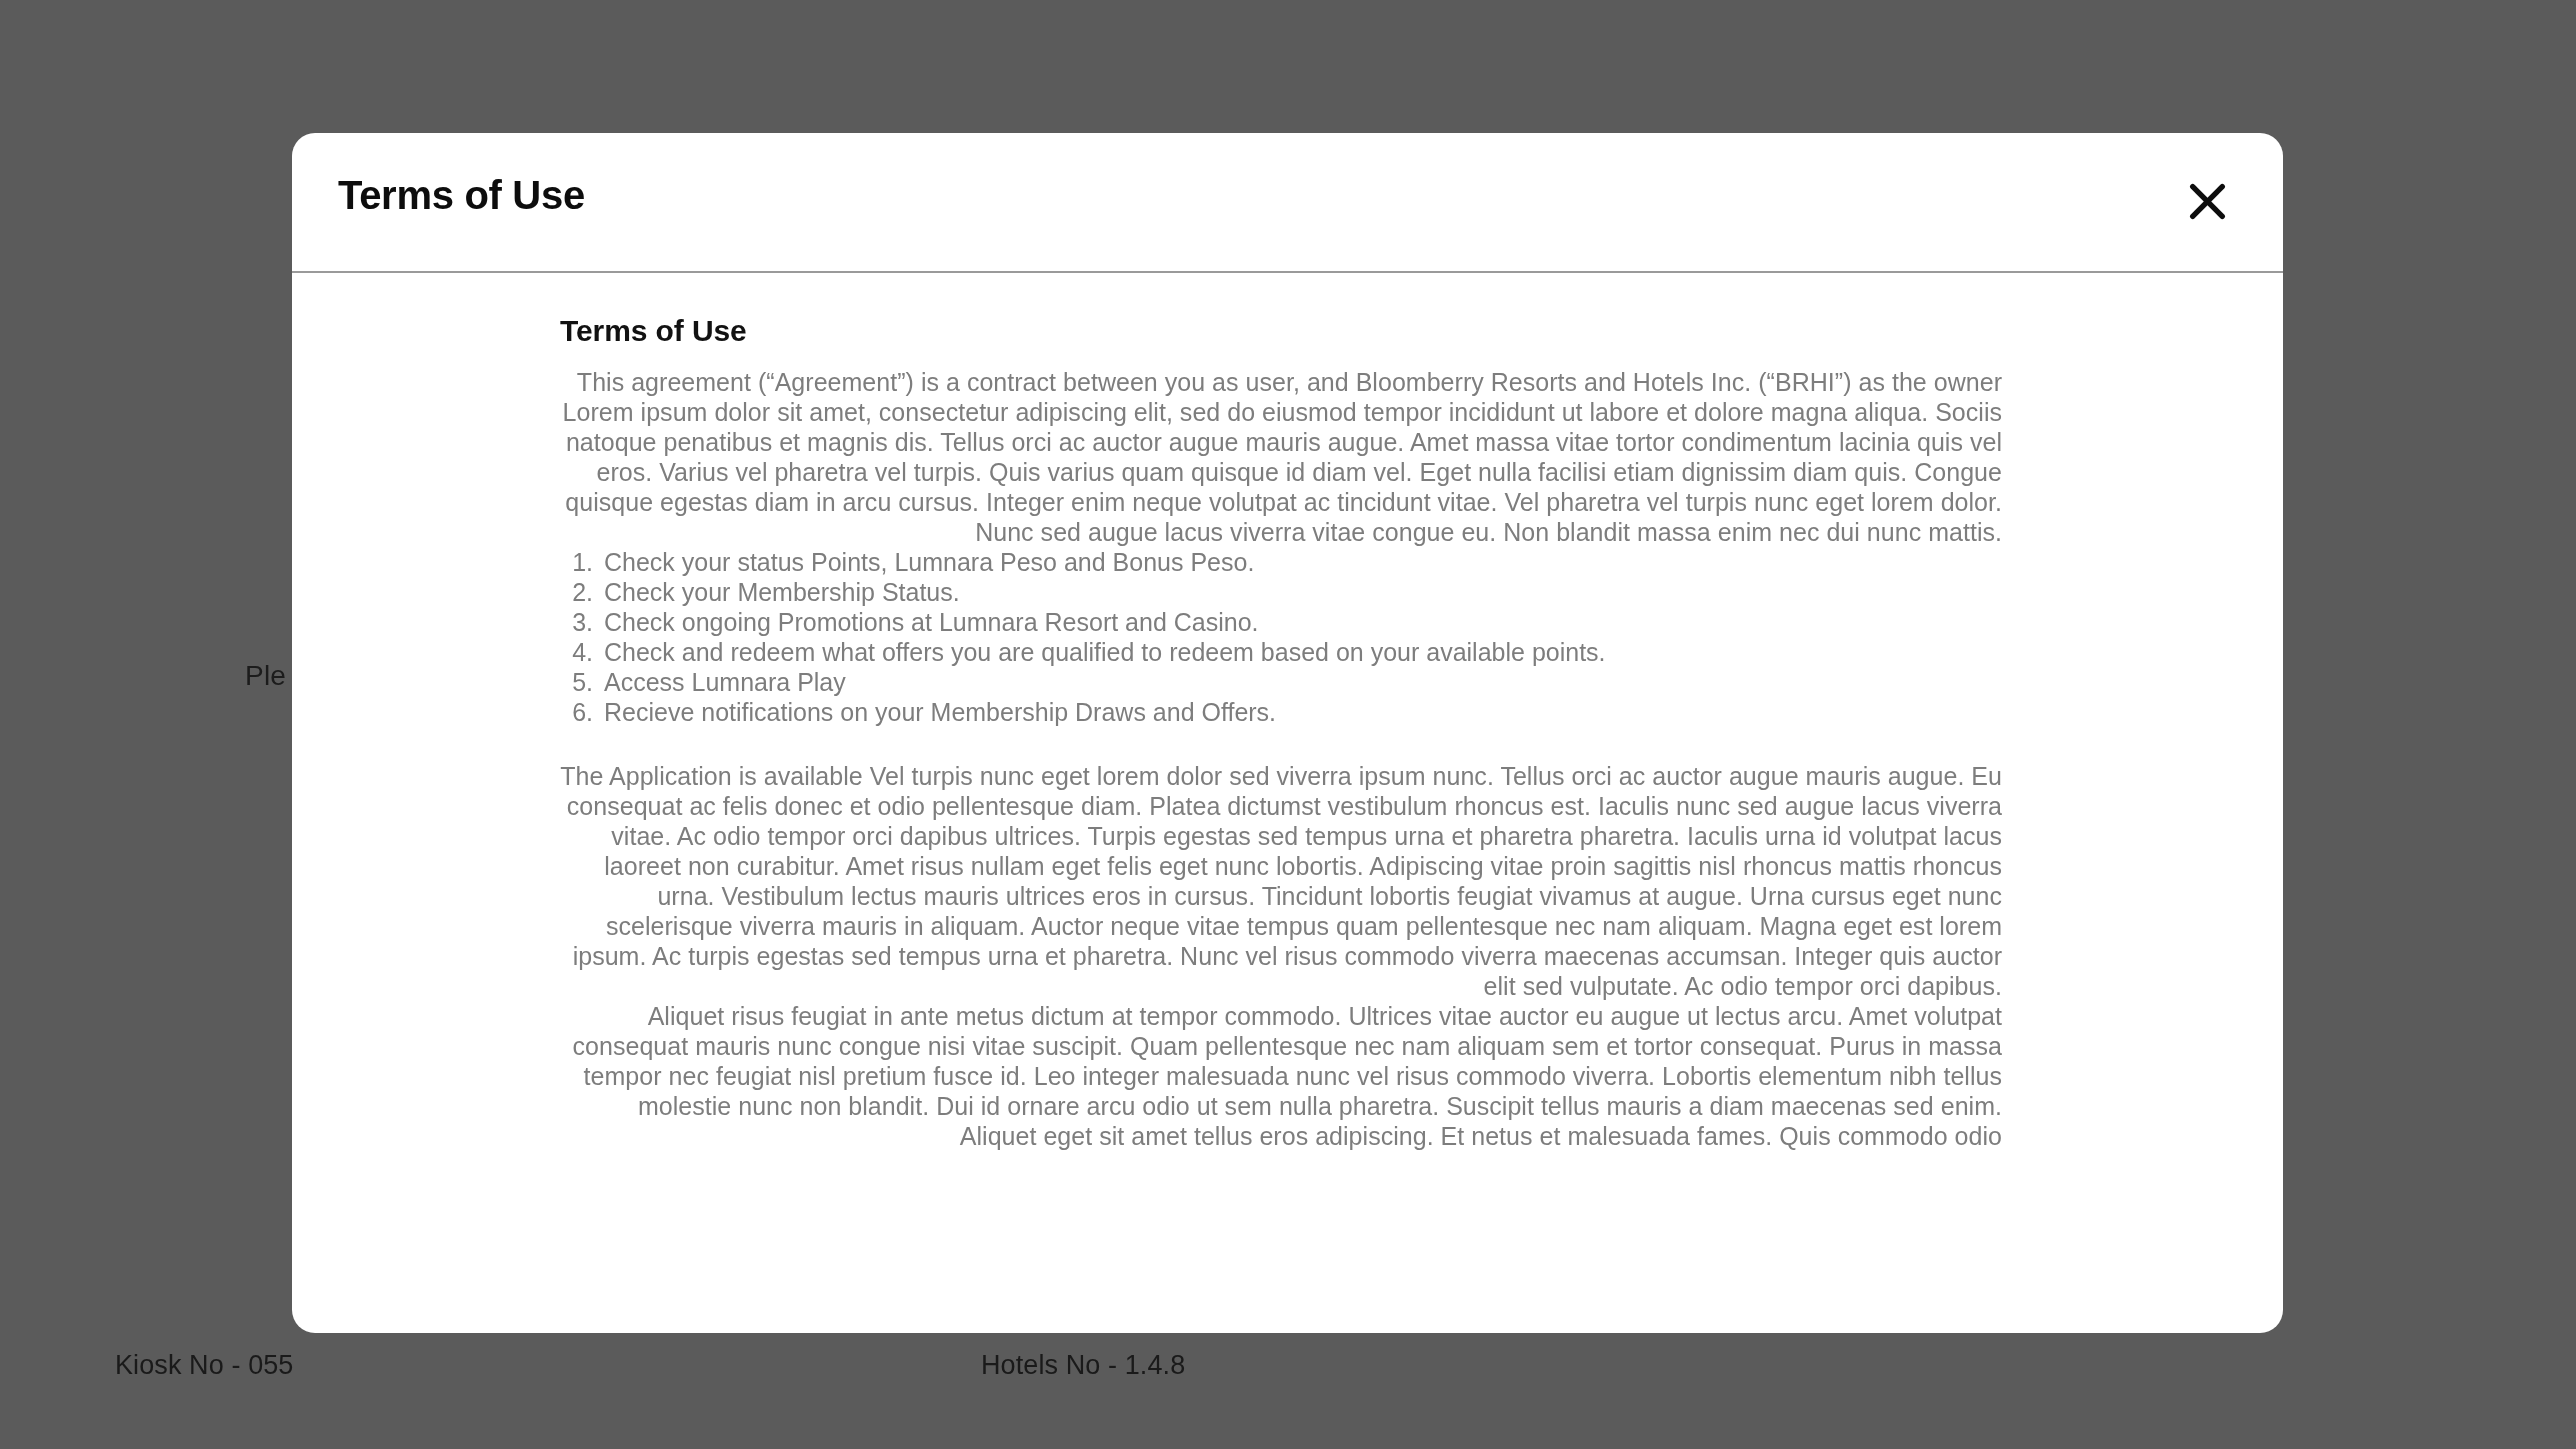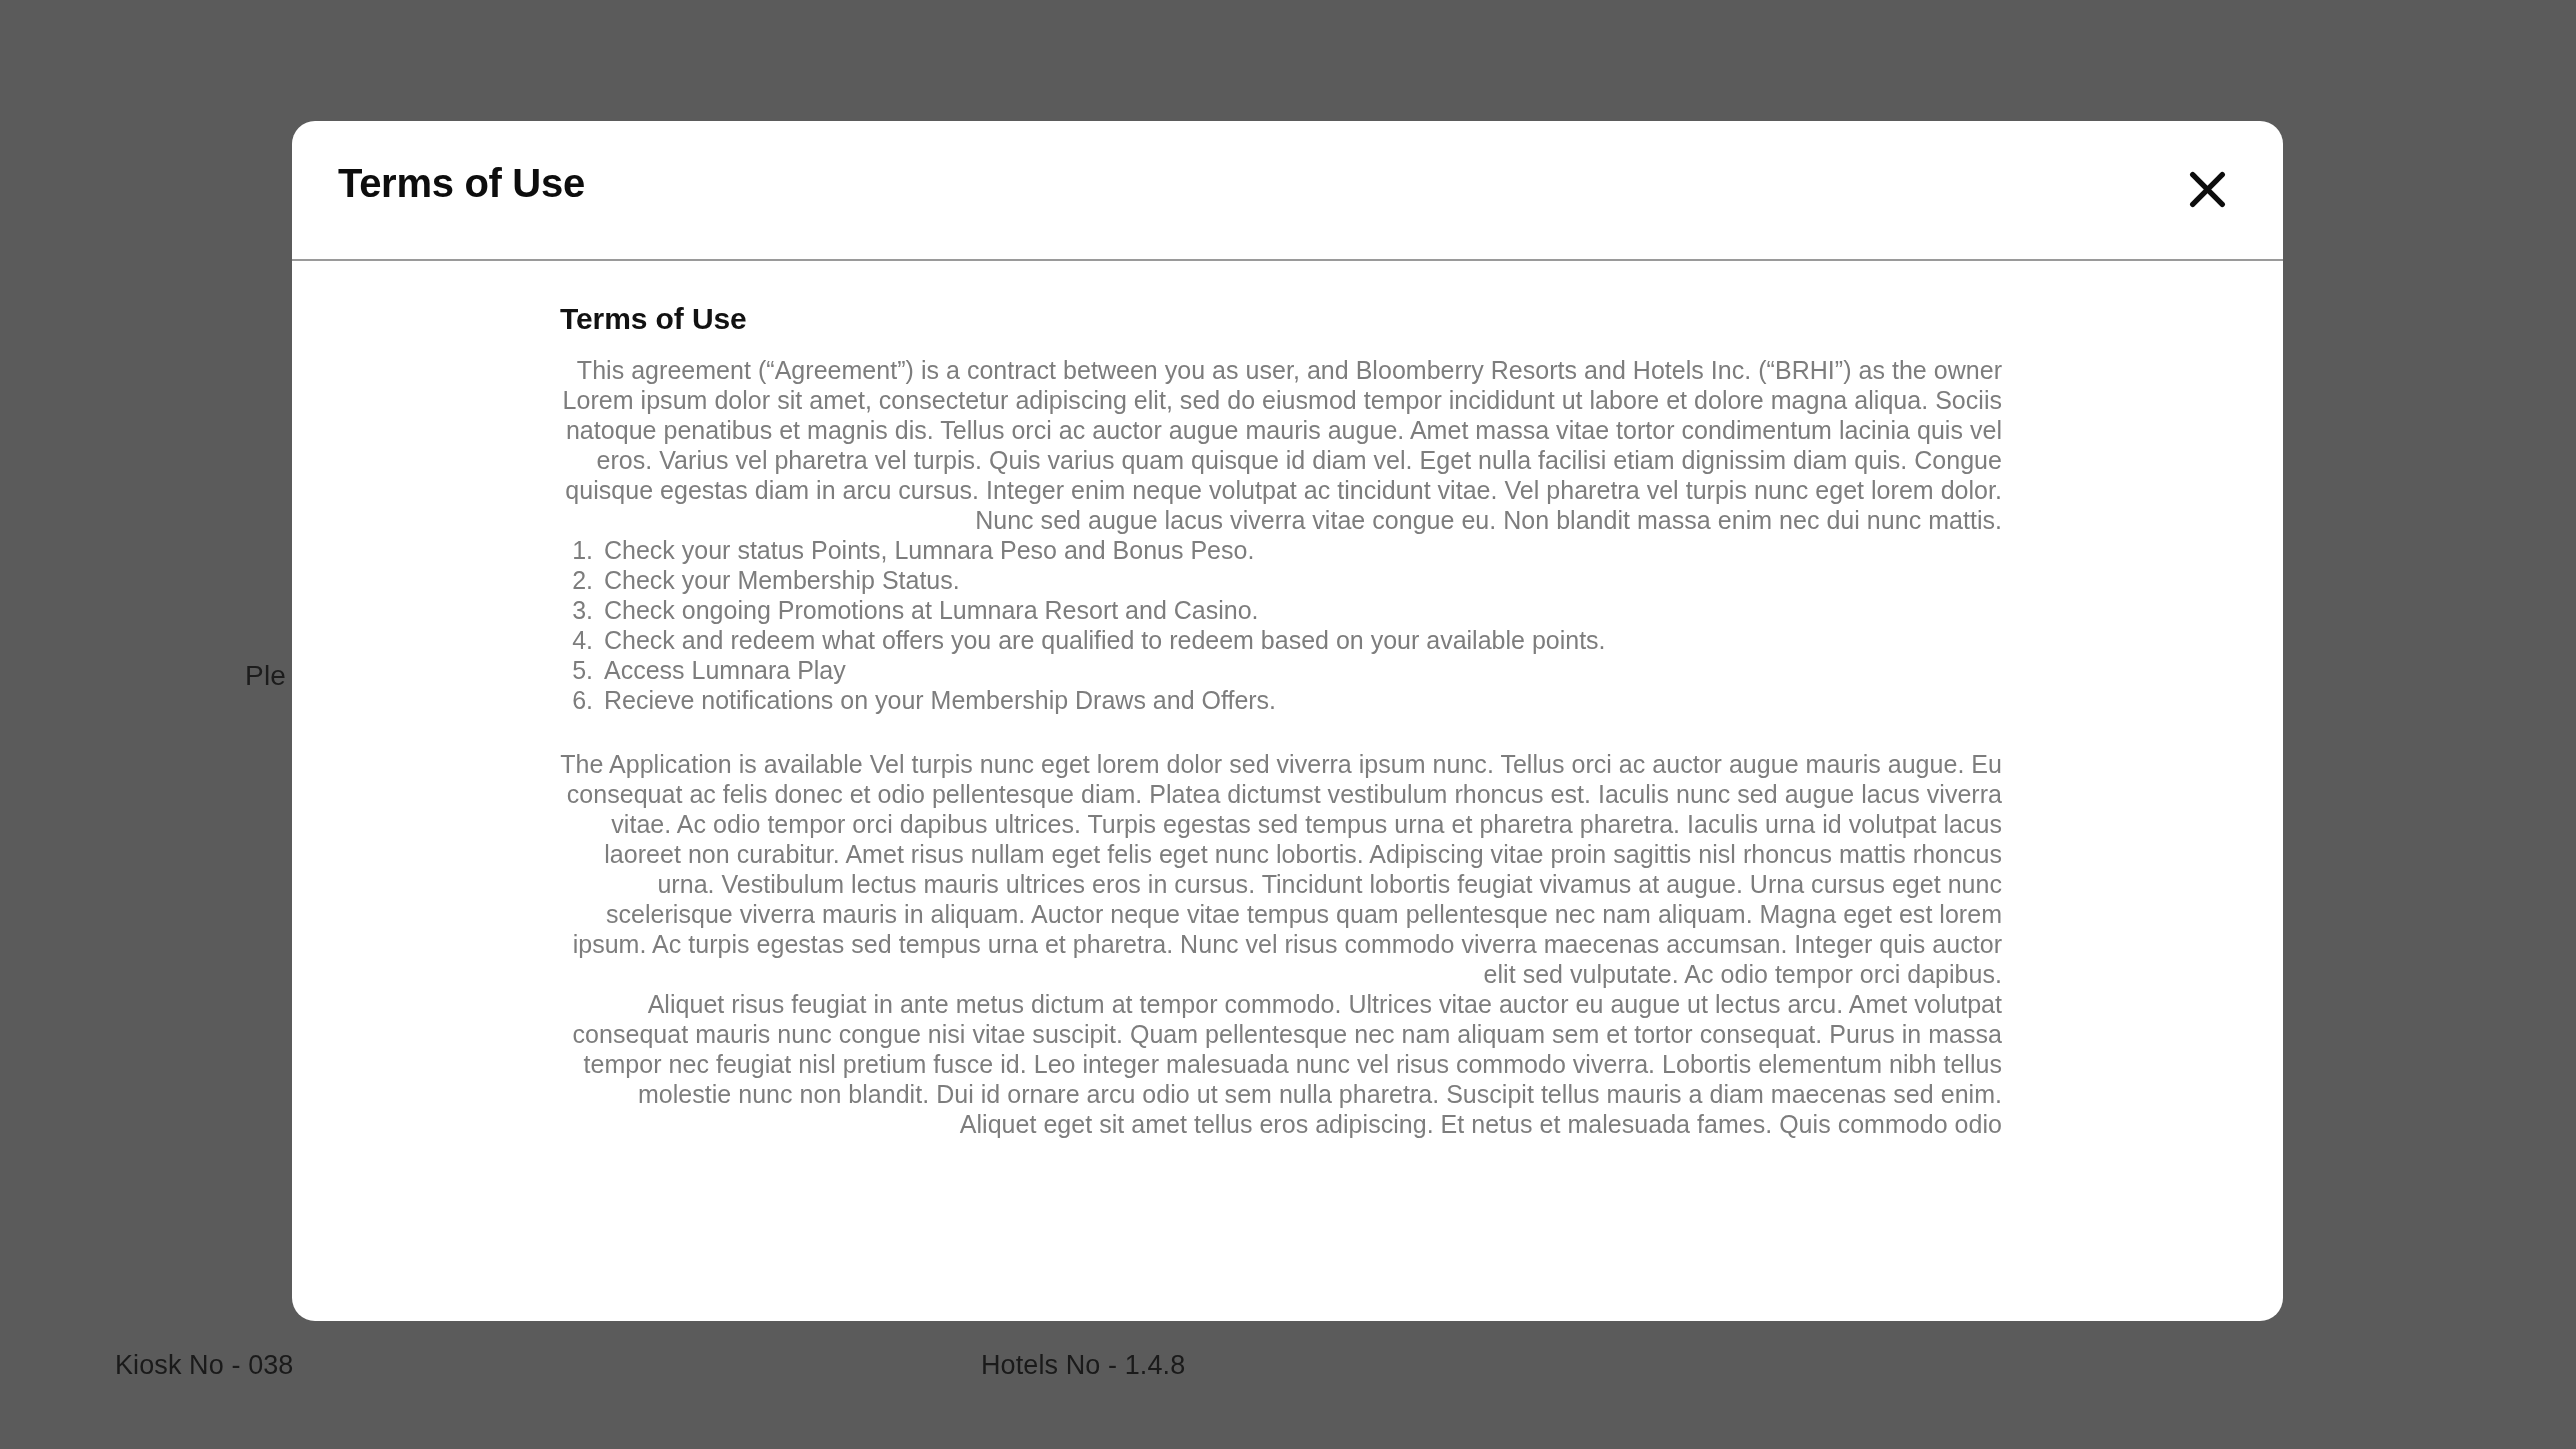--- a/index.html
+++ b/index.html
@@ -56,21 +56,21 @@
   #footer-version-no { left: 981px; }
 
   
   #modal-overlay {
     position: absolute;
     inset: 0;
   }
   #modal {
     position: absolute;
     left: 292px;
-    top: 121px;
+    top: 133px;
     width: 1991px;
     height: 1200px;
     background: #ffffff;
     border-radius: 23px;
     overflow: hidden;
   }
   #modal-header {
     position: relative;
     height: 138px;
     width: 100%;
@@ -159,21 +159,21 @@
   }
 </style>
 </head>
 <body>
 
 <div id="kiosk-page">
   <div id="kiosk-body">
     <div id="kiosk-prompt">Ple</div>
   </div>
   <div id="kiosk-footer"></div>
-  <div class="footer-label" id="footer-kiosk-no">Kiosk No - 038</div>
+  <div class="footer-label" id="footer-kiosk-no">Kiosk No - 055</div>
   <div class="footer-label" id="footer-version-no">Hotels No - 1.4.8</div>
 </div>
 
 <div id="modal-overlay">
   <div id="modal">
 
     <div id="modal-header">
       <div id="modal-title">Terms of Use</div>
       <button id="modal-close-button">
         <span>

